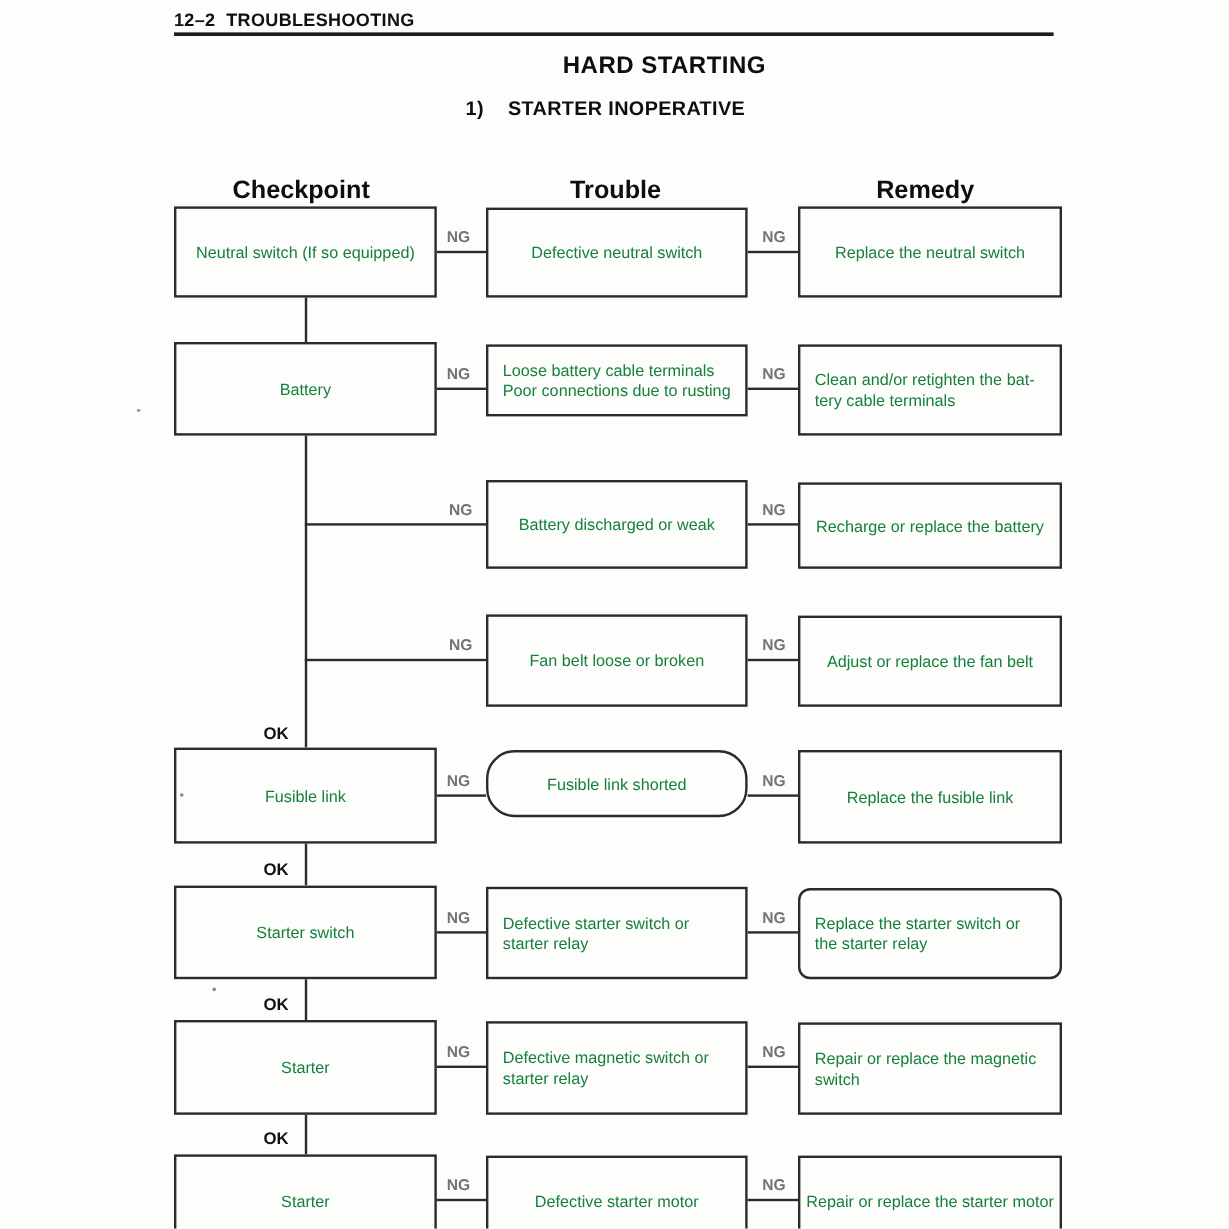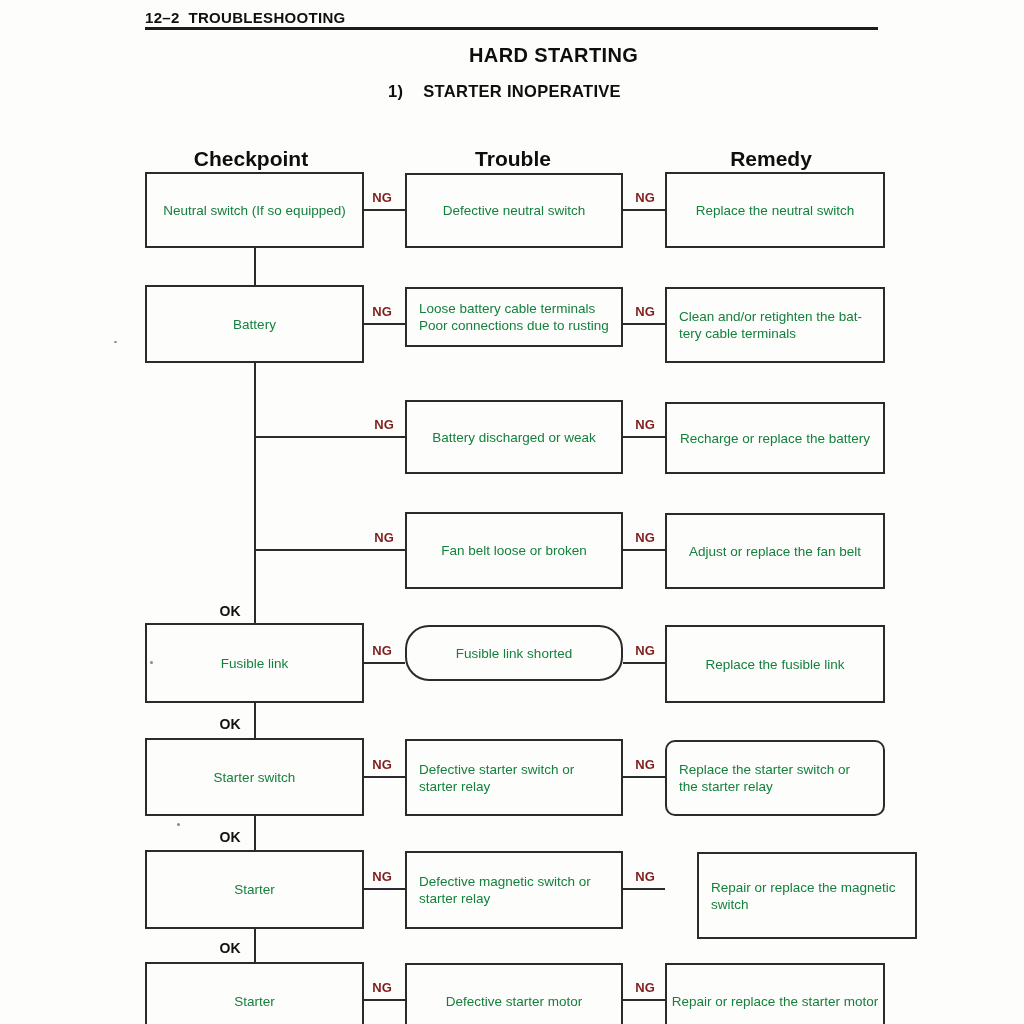--- a/index.html
+++ b/index.html
@@ -53,21 +53,21 @@
   .tc{left:405px;width:218px;}
   .rm{left:665px;width:220px;}
 
   
   .hline,.vline{position:absolute;background:#2b2b2b;}
   .hline{height:2px;}
   .vline{width:2px;left:254px;}
 
   .ng{
     position:absolute;width:32px;text-align:center;
-    font-size:13px;font-weight:700;color:#7f1d1d;
+    font-size:13px;font-weight:700;color:#737373;
   }
   .ok{
     position:absolute;left:213px;width:34px;text-align:center;
     font-size:14px;font-weight:700;color:#111;
   }
   .speck{position:absolute;background:#8a8a84;border-radius:50%;}
 </style>
 </head>
 <body>
 
@@ -173,21 +173,21 @@
   <div class="vline" style="top:816px;height:34px;"></div>
 
   <div class="ok" style="top:829px;">OK</div>
   <div class="box cp" style="top:850px;height:79px;">
       <span>Starter</span>
     </div>
   <div class="box tc align-left" style="top:851px;height:78px;">
       <span>Defective magnetic switch or
 starter relay</span>
     </div>
-  <div class="box rm align-left" style="top:852px;height:87px;margin-left:32px;">
+  <div class="box rm align-left" style="top:852px;height:77px;">
       <span>Repair or replace the magnetic
 switch</span>
     </div>
   <div class="hline" style="left:364px;top:888px;width:41px;"></div>
   <div class="hline" style="left:623px;top:888px;width:42px;"></div>
   <div class="ng" style="left:366px;top:869px;">NG</div>
   <div class="ng" style="left:629px;top:869px;">NG</div>
   <div class="vline" style="top:929px;height:33px;"></div>
 
   <div class="ok" style="top:940px;">OK</div>

